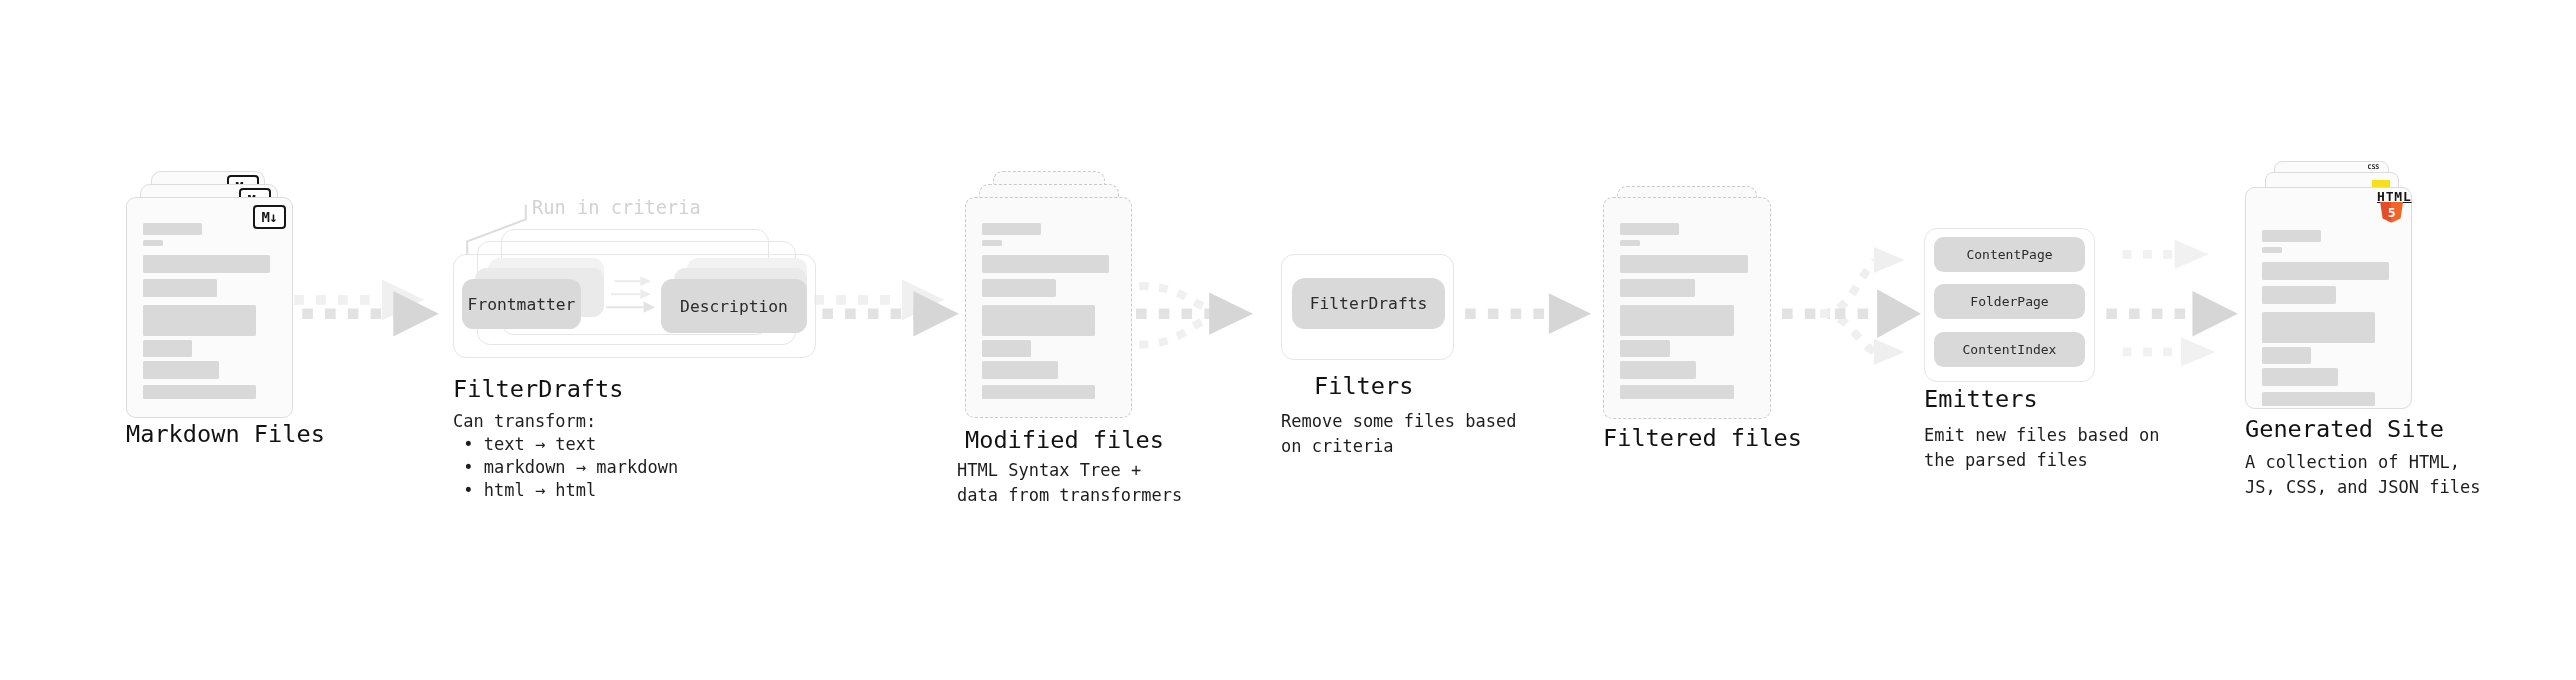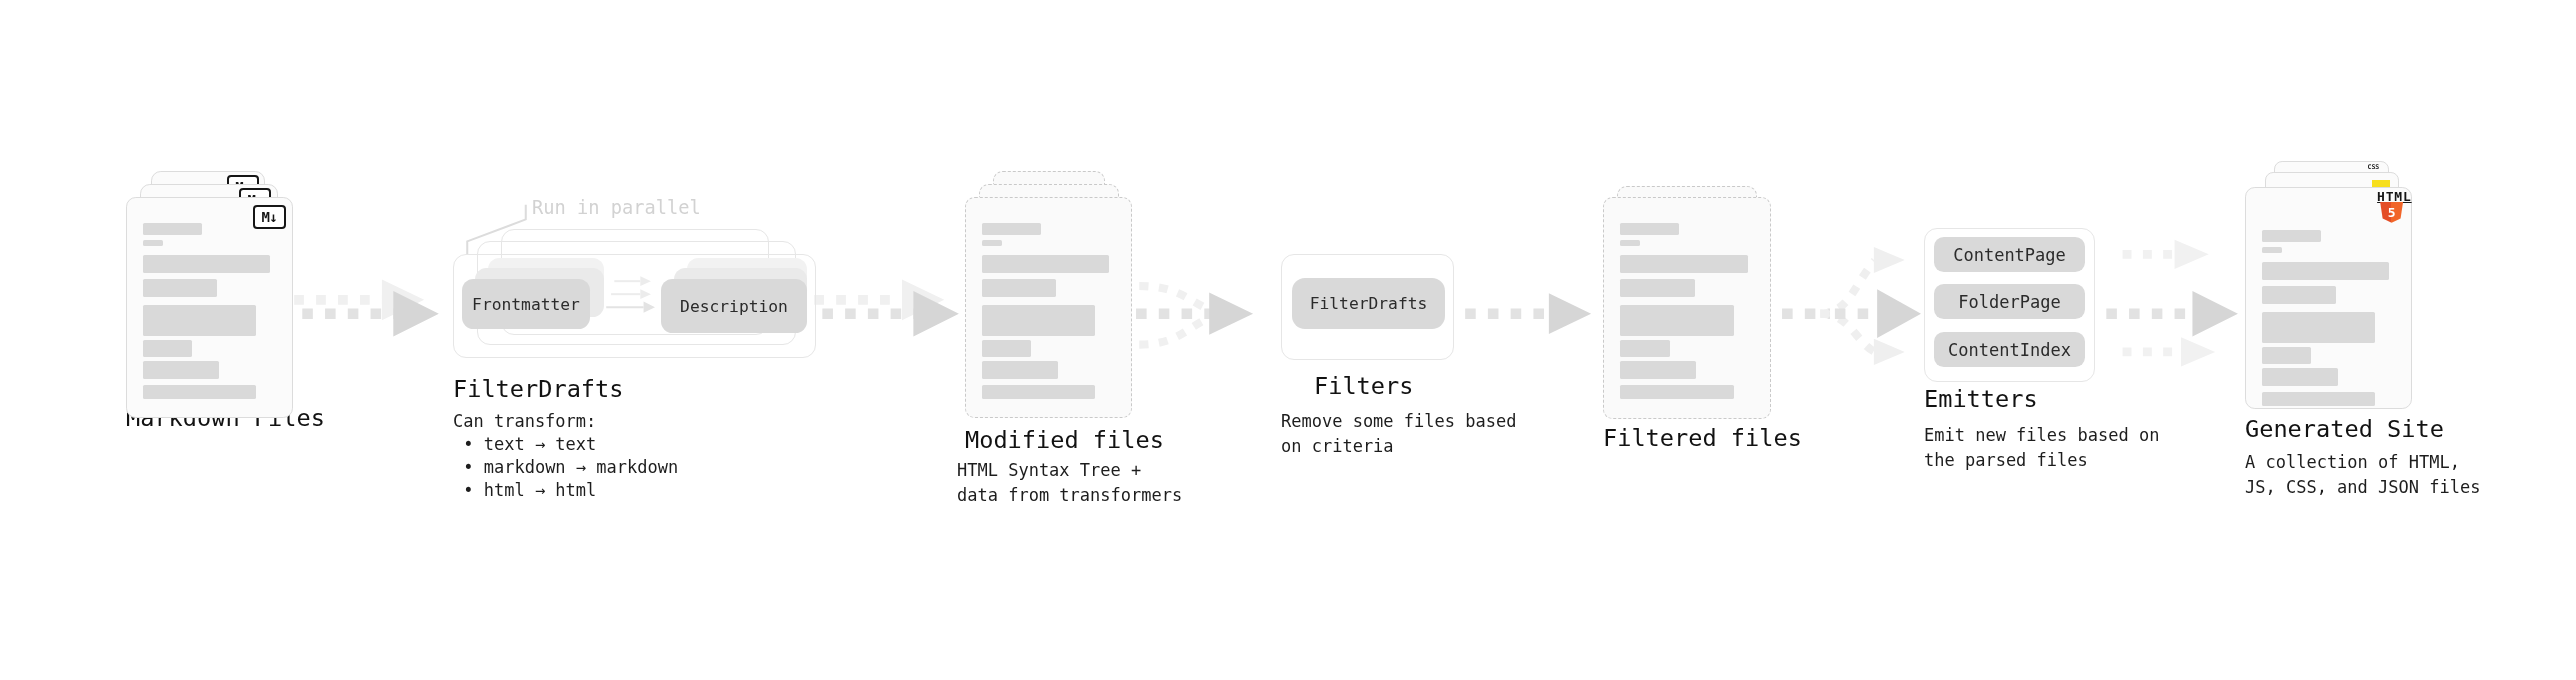--- a/index.html
+++ b/index.html
@@ -24,21 +24,21 @@
   .html5-shield{width:23px;height:21px;margin:1.6px auto 0;background:linear-gradient(90deg,#e44d26 50%,#f16529 50%);
     clip-path:polygon(0 0,100% 0,89% 80%,50% 100%,11% 80%);color:#fff;font-weight:bold;font-size:13px;
     display:flex;align-items:center;justify-content:center;}
   
   .outline-box{position:absolute;border:1.6px solid #e6e6e6;border-radius:13px;background:transparent;box-sizing:border-box;}
   .pill{position:absolute;border-radius:11.4px;display:flex;align-items:center;justify-content:center;
     font-size:16.3px;color:#2b2b2b;white-space:nowrap;}
   .pill.g1{background:#eaeaea;}
   .pill.g2{background:#f2f2f2;}
   .pill.main{background:#d9d9d9;}
-  .pill.small{border-radius:9.8px;font-size:17px;}
+  .pill.small{border-radius:9.8px;font-size:13px;}
   
   .stage-label{position:absolute;font-size:23.6px;font-weight:500;color:#121212;white-space:nowrap;}
   .caption{position:absolute;font-size:17px;color:#1d1d1d;line-height:25px;white-space:pre-wrap;}
   .caption.bullets{line-height:23px;}
   .annotation{position:absolute;font-size:18.7px;color:#d2d2d2;white-space:nowrap;}
   
   #arrow-layer{position:absolute;left:0;top:0;pointer-events:none;}
 </style>
 </head>
 <body>
@@ -117,32 +117,32 @@
           <div class="bar" style="width: 44%; height: 12.2px; margin-bottom: 4.9px;"></div>
           <div class="bar" style="width: 15%; height: 5.7px; margin-bottom: 9px;"></div>
           <div class="bar" style="width: 96%; height: 18px; margin-bottom: 6.5px;"></div>
           <div class="bar" style="width: 56%; height: 18px; margin-bottom: 8.1px;"></div>
           <div class="bar" style="width: 85%; height: 31px; margin-bottom: 4.1px;"></div>
           <div class="bar" style="width: 37%; height: 16.3px; margin-bottom: 4.1px;"></div>
           <div class="bar" style="width: 57%; height: 18px; margin-bottom: 6.5px;"></div>
           <div class="bar" style="width: 85%; height: 14px; margin-bottom: 0px;"></div>
         </div>
     </div>
-    <div class="stage-label" style="left:126px;top:404px;">Markdown Files</div>
-  </div>
-
-  <div>
-    <div class="annotation" style="left:532px;top:197px;">Run in parallel</div>
+    <div class="stage-label" style="left:126px;top:420px;">Markdown Files</div>
+  </div>
+
+  <div>
+    <div class="annotation" style="left:532px;top:197px;">Run in criteria</div>
     <div class="outline-box" style="left:501px;top:229px;width:268px;height:106px;"></div>
     <div class="outline-box" style="left:477px;top:241px;width:319px;height:104px;"></div>
     <div class="outline-box" style="left:453px;top:254px;width:363px;height:104px;"></div>
 
     <div class="pill g2" style="left:488px;top:258px;width:116px;height:47px;"></div>
     <div class="pill g1" style="left:475px;top:268px;width:129px;height:49px;"></div>
-    <div class="pill main" style="left:462px;top:279px;width:128px;height:50px;">Frontmatter</div>
+    <div class="pill main" style="left:462px;top:279px;width:119px;height:50px;">Frontmatter</div>
 
     <div class="pill g2" style="left:687px;top:258px;width:120px;height:47px;"></div>
     <div class="pill g1" style="left:674px;top:268px;width:133px;height:49px;"></div>
     <div class="pill main" style="left:661px;top:279px;width:146px;height:54px;">Description</div>
     <div class="stage-label" style="left:453px;top:375px;">FilterDrafts</div>
     <div class="caption bullets" style="left:453px;top:410px;">Can transform:
  • text → text
  • markdown → markdown
  • html → html</div>
   </div>

